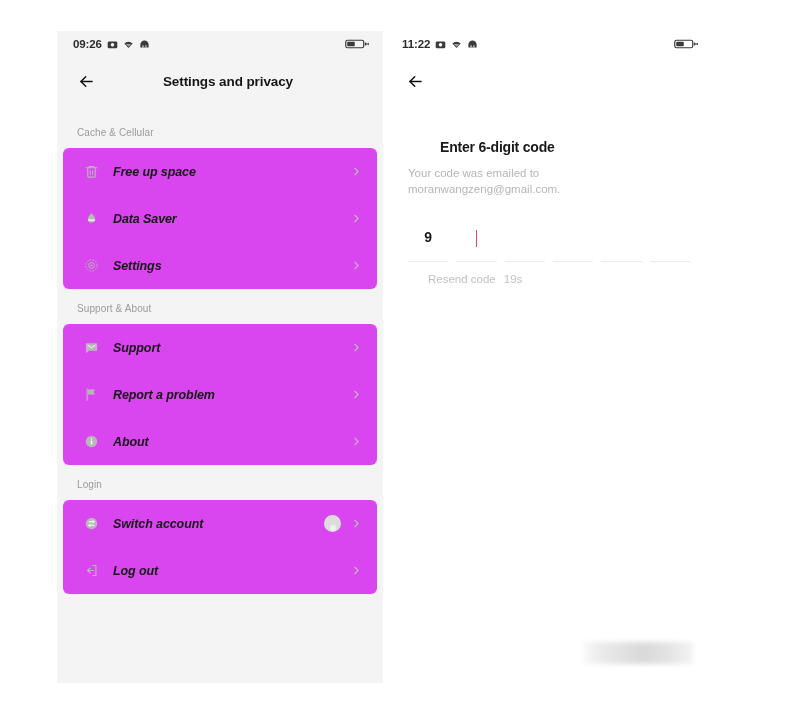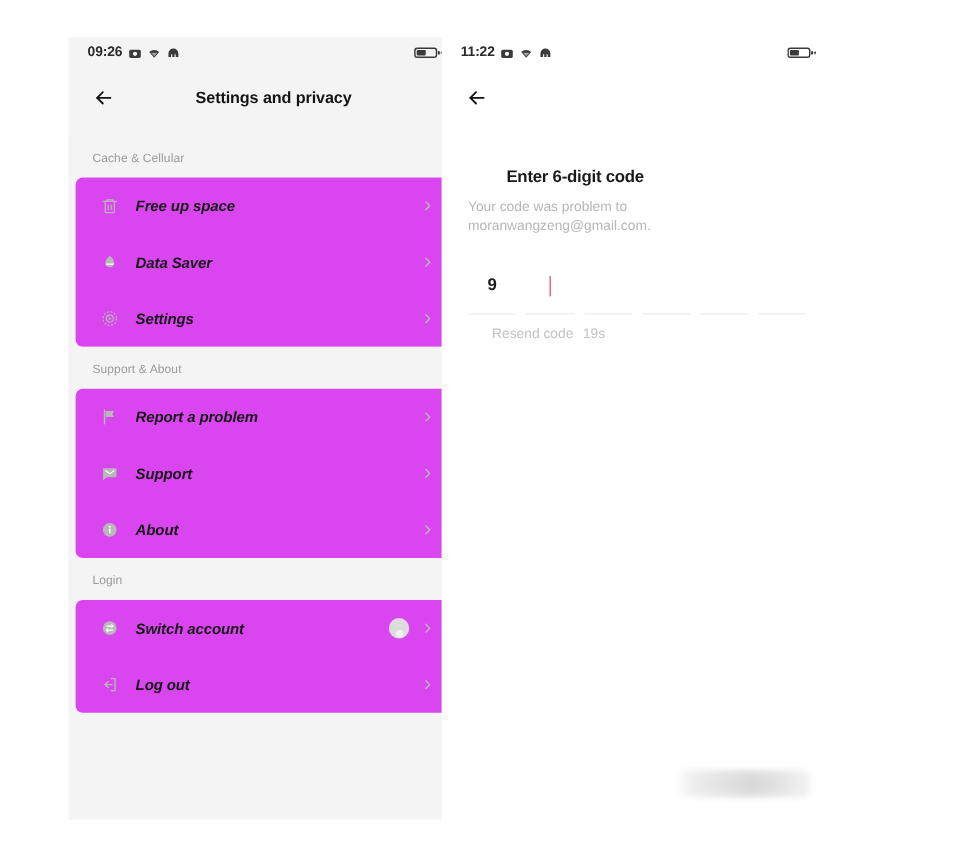--- a/index.html
+++ b/index.html
@@ -11,21 +11,21 @@
   }
   .screens { position: relative; width: 794px; height: 701px; }
 
   
   .phone {
     position: absolute;
     background: #f6f6f6;
     overflow: hidden;
   }
   #phone-left  { left: 57px;  top: 31px; width: 326px; height: 652px; background:#f4f4f4; }
-  #phone-right { left: 368px; top: 31px; width: 326px; height: 652px; background:#ffffff; }
+  #phone-right { left: 386px; top: 31px; width: 326px; height: 652px; background:#ffffff; }
 
   
   .statusbar {
     height: 26px;
     display: flex;
     align-items: center;
     padding: 0 14px 0 16px;
     background: transparent;
   }
   .sb-left { display: flex; align-items: center; gap: 5px; }
@@ -291,39 +291,39 @@
               </svg>
           </span>
         </div>
       </div>
 
       <div class="section-header">Support &amp; About</div>
       <div class="card">
         <div class="row">
           <span class="row-icon">
             <svg width="15" height="15" viewBox="0 0 24 24">
+                <path d="M3 5h18v12H8l-5 4z" fill="currentColor"></path>
+                <path d="M6.5 8.5 12 12.5l5.5-4" stroke="#fff" stroke-width="1.5" fill="none" stroke-linecap="round" stroke-linejoin="round"></path>
+              </svg>
+          </span>
+          <span class="row-label">Support</span>
+          <span class="chevron">
+            <svg width="13" height="13" viewBox="0 0 24 24" fill="none" stroke="currentColor" stroke-width="2" stroke-linecap="round" stroke-linejoin="round">
+                <path d="m9 6 6 6-6 6"></path>
+              </svg>
+          </span>
+        </div>
+        <div class="row">
+          <span class="row-icon">
+            <svg width="15" height="15" viewBox="0 0 24 24">
                 <path d="M5 3v18" stroke="currentColor" stroke-width="1.9" stroke-linecap="round"></path>
                 <path d="M6.5 4h11l-2.2 4 2.2 4h-11z" fill="currentColor"></path>
               </svg>
           </span>
           <span class="row-label">Report a problem</span>
-          <span class="chevron">
-            <svg width="13" height="13" viewBox="0 0 24 24" fill="none" stroke="currentColor" stroke-width="2" stroke-linecap="round" stroke-linejoin="round">
-                <path d="m9 6 6 6-6 6"></path>
-              </svg>
-          </span>
-        </div>
-        <div class="row">
-          <span class="row-icon">
-            <svg width="15" height="15" viewBox="0 0 24 24">
-                <path d="M3 5h18v12H8l-5 4z" fill="currentColor"></path>
-                <path d="M6.5 8.5 12 12.5l5.5-4" stroke="#fff" stroke-width="1.5" fill="none" stroke-linecap="round" stroke-linejoin="round"></path>
-              </svg>
-          </span>
-          <span class="row-label">Support</span>
           <span class="chevron">
             <svg width="13" height="13" viewBox="0 0 24 24" fill="none" stroke="currentColor" stroke-width="2" stroke-linecap="round" stroke-linejoin="round">
                 <path d="m9 6 6 6-6 6"></path>
               </svg>
           </span>
         </div>
         <div class="row">
           <span class="row-icon">
             <svg width="15" height="15" viewBox="0 0 24 24">
                 <circle cx="12" cy="12" r="9.2" fill="currentColor"></circle>
@@ -418,21 +418,21 @@
       <div class="back-btn">
         <svg width="19" height="19" viewBox="0 0 24 24" fill="none" stroke="currentColor" stroke-width="1.9" stroke-linecap="round" stroke-linejoin="round">
           <path d="M19 12H5"></path>
             <path d="m11 18-6-6 6-6"></path>
         </svg>
       </div>
     </div>
 
     <div class="code-body">
       <div class="code-title">Enter 6-digit code</div>
-      <div class="code-sub">Your code was problem to moranwangzeng@gmail.com.</div>
+      <div class="code-sub">Your code was emailed to moranwangzeng@gmail.com.</div>
 
       <div class="code-inputs">
         <div class="code-cell">
           <span class="code-digit">9</span>
         </div>
         <div class="code-cell">
           <span class="caret"></span>
         </div>
         <div class="code-cell">
           <span class="code-digit"></span>

